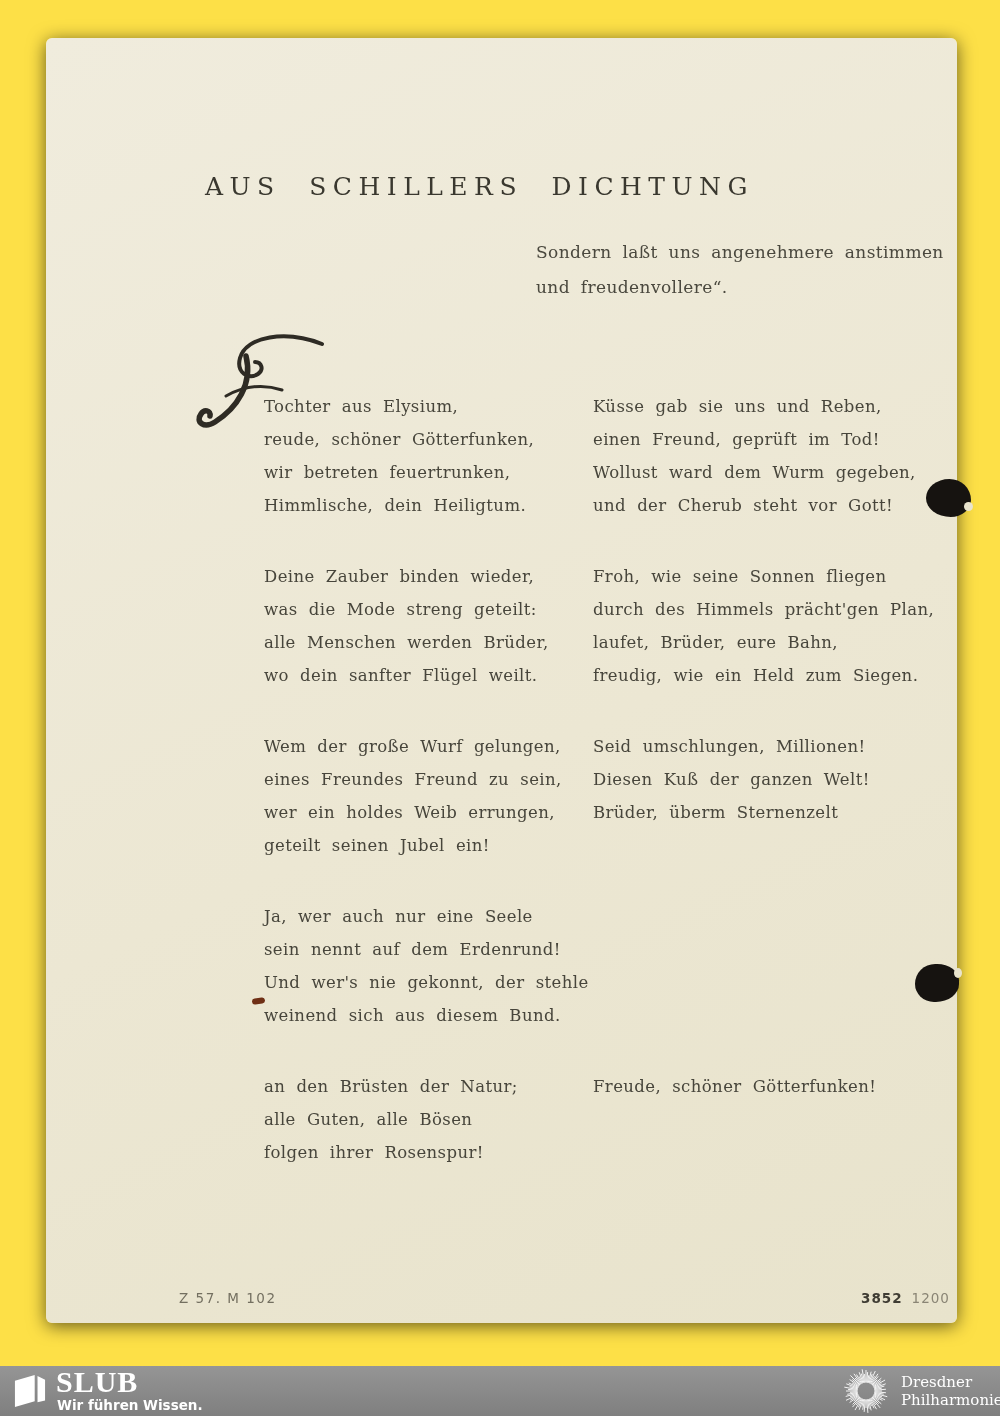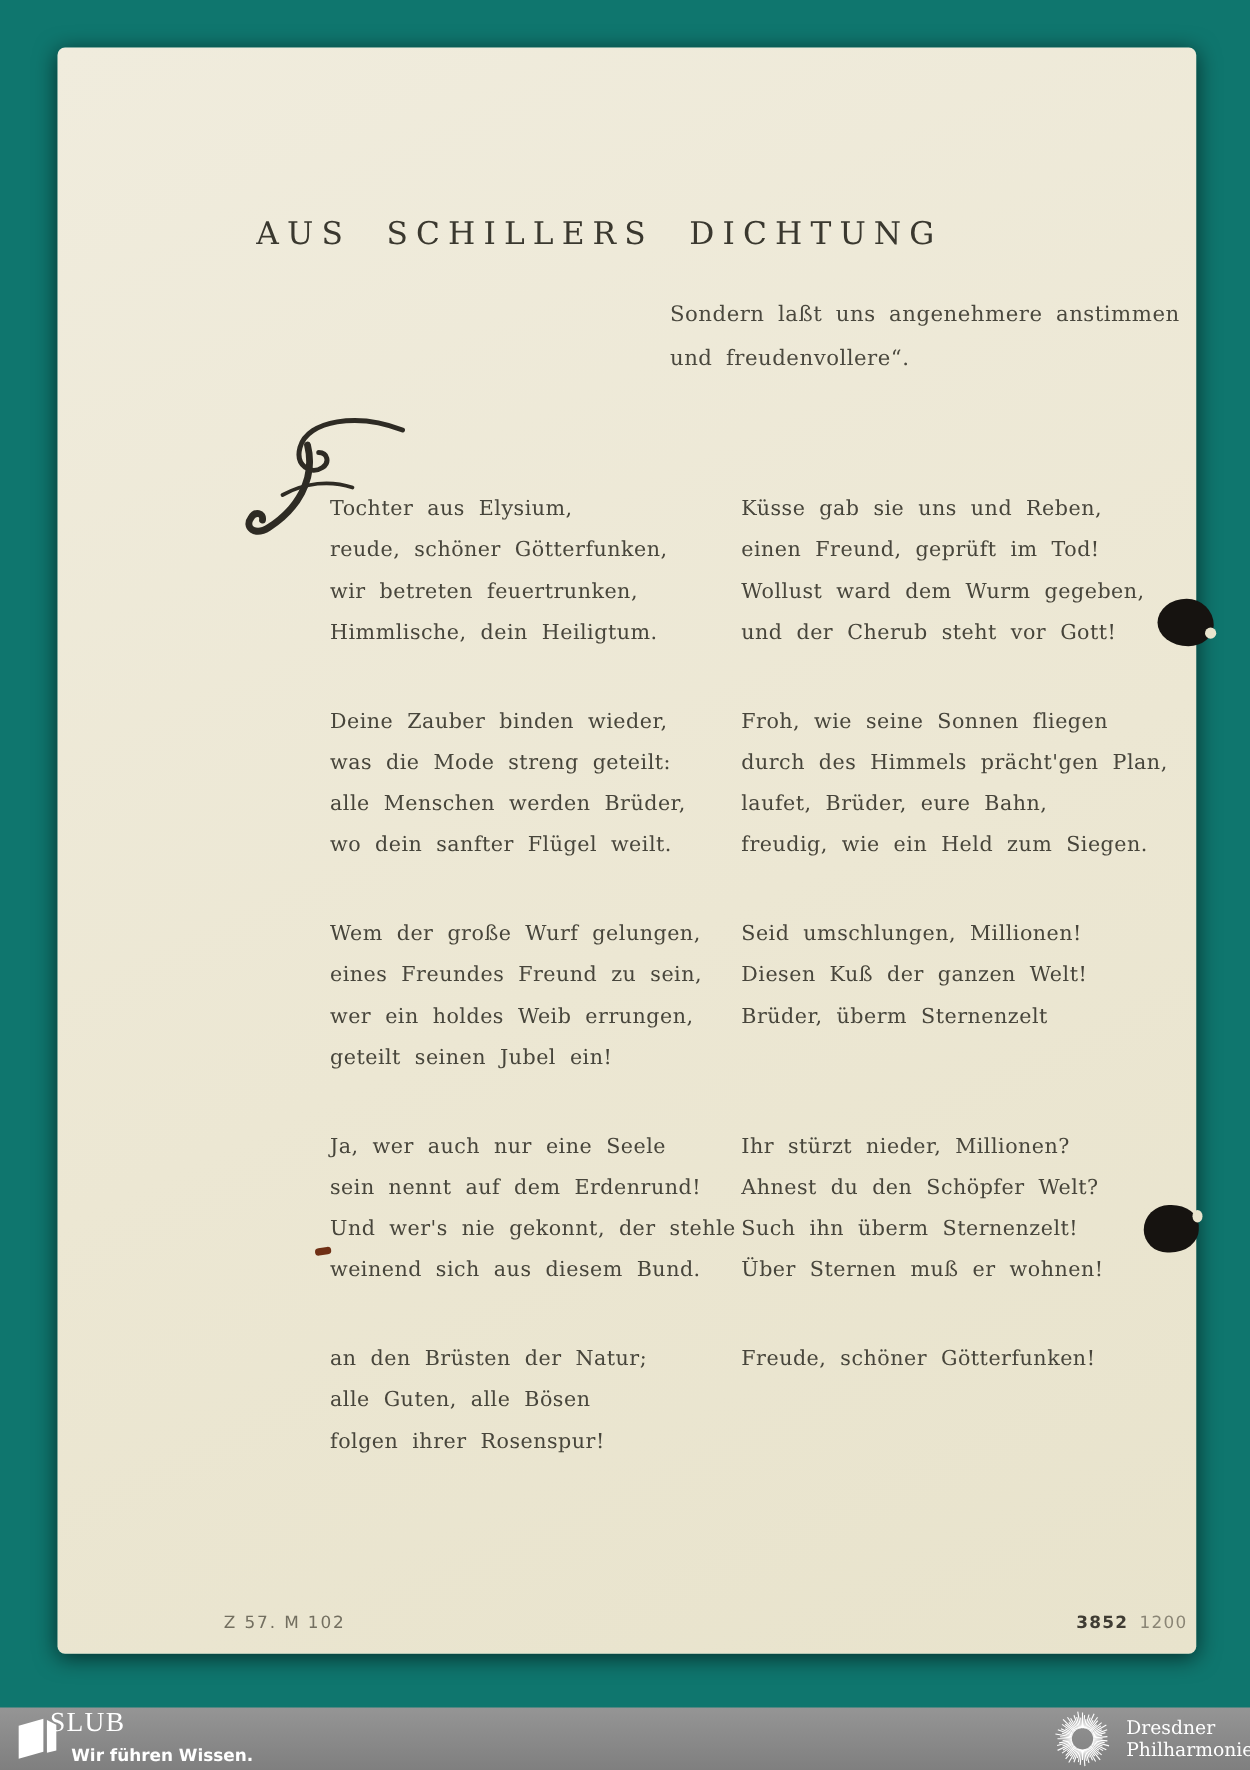--- a/index.html
+++ b/index.html
@@ -1,16 +1,16 @@
 <!DOCTYPE html>
 <html><head>
 <meta charset="utf-8">
 <style>
   html,body{margin:0;padding:0;background:#121110;}
-  #stage{position:relative;width:1000px;height:1416px;background:#0f766e;overflow:hidden;
+  #stage{position:relative;width:1000px;height:1416px;background:#fde047;overflow:hidden;
          font-family:"DejaVu Serif", serif;}
   
   #paper{position:absolute;left:46px;top:38px;width:911px;height:1285px;border-radius:6px;
          background:linear-gradient(155deg,#f0ecdd 0%,#ece7d3 55%,#e8e3cc 100%);
          box-shadow:0 3px 18px rgba(0,0,0,.6);}
   .t{position:absolute;color:#45433a;}
   #title{left:159px;top:134px;font-size:25px;letter-spacing:6.5px;word-spacing:14px;color:#3a382f;}
   #epigraph{left:490px;top:197px;font-size:17px;line-height:35px;letter-spacing:.4px;word-spacing:5px;color:#4a483e;}
   .stanza{position:absolute;font-size:16.5px;line-height:33px;letter-spacing:.4px;word-spacing:5.5px;color:#47453b;}
   .col-l{left:218px;} .col-r{left:547px;}
@@ -29,22 +29,22 @@
                background:#e9e4cd;}
   #blot2{left:869px;top:926px;width:44px;height:38px;border-radius:48% 52% 55% 45%/55% 45% 50% 50%;}
   #blot2:after{content:"";position:absolute;right:-3px;top:4px;width:8px;height:10px;border-radius:50%;
                background:#e9e4cd;}
   #speck{position:absolute;left:206px;top:960px;width:13px;height:6px;border-radius:3px;
          background:#6f2f15;transform:rotate(-8deg);}
   
   #footer{position:absolute;left:0;top:1366px;width:1000px;height:50px;
           background:linear-gradient(#959595,#7f7f7f);}
   #slub-icon{position:absolute;left:14px;top:8px;}
-  #slub-name{position:absolute;left:40px;top:-1px;font-family:"Liberation Serif",serif;
-             font-weight:normal;font-size:22px;letter-spacing:1px;color:#fff;}
+  #slub-name{position:absolute;left:56px;top:-1px;font-family:"Liberation Serif",serif;
+             font-weight:bold;font-size:30px;letter-spacing:1px;color:#fff;}
   #slub-tagline{position:absolute;left:57px;top:31px;font-family:"DejaVu Sans",sans-serif;
                 font-weight:bold;font-size:13.5px;color:#fff;}
   #sunburst{position:absolute;left:843px;top:2px;}
   #partner{position:absolute;left:901px;top:7px;font-family:"DejaVu Serif",serif;
            font-size:15px;line-height:18px;color:#fff;}
 </style>
 </head>
 <body>
 
 <div id="stage">
@@ -104,26 +104,20 @@
     <div class="stanza col-r s2">
       <div>Froh, wie seine Sonnen fliegen</div>
       <div>durch des Himmels prächt'gen Plan,</div>
       <div>laufet, Brüder, eure Bahn,</div>
       <div>freudig, wie ein Held zum Siegen.</div>
     </div>
     <div class="stanza col-r s3">
       <div>Seid umschlungen, Millionen!</div>
       <div>Diesen Kuß der ganzen Welt!</div>
       <div>Brüder, überm Sternenzelt</div>
-    </div>
-    <div class="stanza col-r s4">
-      <div>Ihr stürzt nieder, Millionen?</div>
-      <div>Ahnest du den Schöpfer Welt?</div>
-      <div>Such ihn überm Sternenzelt!</div>
-      <div>Über Sternen muß er wohnen!</div>
     </div>
     <div class="stanza col-r s5">
       <div>Freude, schöner Götterfunken!</div>
     </div>
 
     <div id="imprint-left" class="t">Z 57. M 102</div>
     <div id="imprint-right" class="t">
       <span class="b">3852</span>
       <span class="l">1200</span>
     </div>

